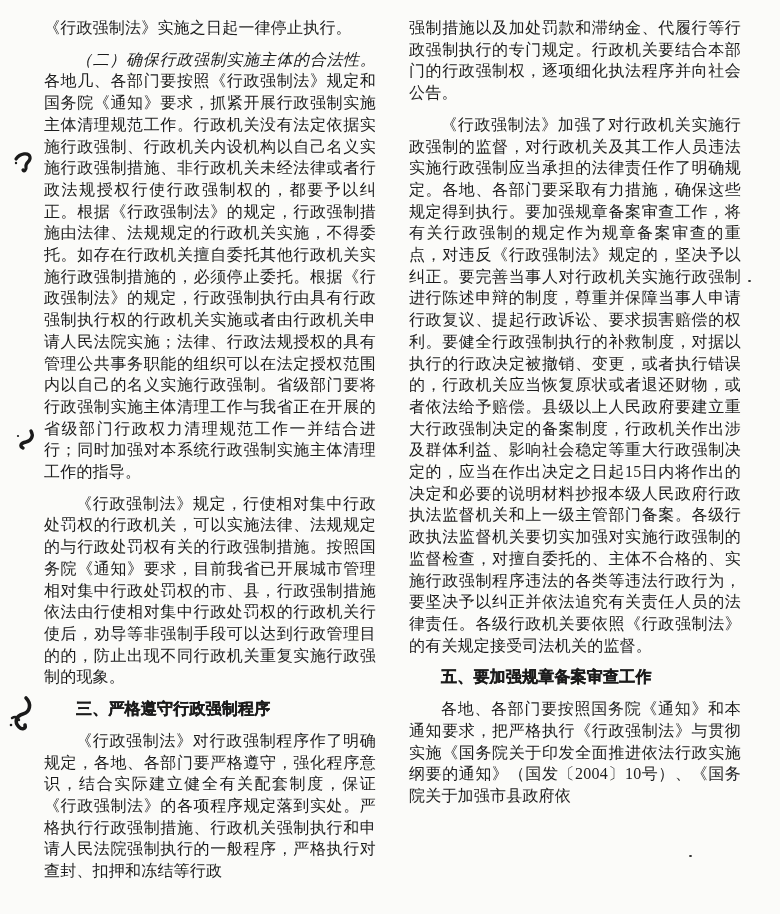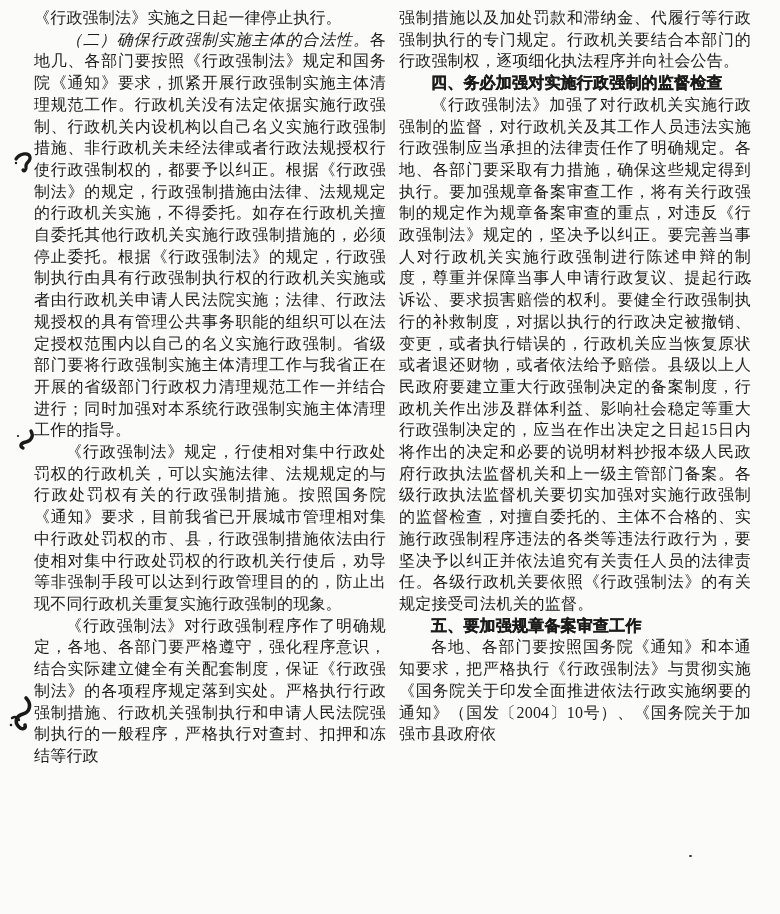--- a/index.html
+++ b/index.html
@@ -22,21 +22,21 @@
   }
   .column {
     width: 352px;
     flex: 0 0 352px;
     font-size: 16px;
     line-height: 21.7px;
     text-align: justify;
     text-justify: inter-ideograph;
     letter-spacing: 0.2px;
   }
-  .column p { margin: 0; }
+  .column p { margin: 10px; }
   .para { text-indent: 2em; }
   .continuation { text-indent: 0; }
   .heading {
     text-indent: 2em;
     font-weight: 700;
     -webkit-text-stroke: 0.3px #1c1c1c;
   }
   .lead {
     font-style: italic;
   }
@@ -53,25 +53,25 @@
   }
 </style>
 </head>
 <body>
 
 <div class="page">
   <div class="column">
       <p class="continuation">《行政强制法》实施之日起一律停止执行。</p>
       <p class="para"><span class="lead">（二）确保行政强制实施主体的合法性。</span><span>各地几、各部门要按照《行政强制法》规定和国务院《通知》要求，抓紧开展行政强制实施主体清理规范工作。行政机关没有法定依据实施行政强制、行政机关内设机构以自己名义实施行政强制措施、非行政机关未经法律或者行政法规授权行使行政强制权的，都要予以纠正。根据《行政强制法》的规定，行政强制措施由法律、法规规定的行政机关实施，不得委托。如存在行政机关擅自委托其他行政机关实施行政强制措施的，必须停止委托。根据《行政强制法》的规定，行政强制执行由具有行政强制执行权的行政机关实施或者由行政机关申请人民法院实施；法律、行政法规授权的具有管理公共事务职能的组织可以在法定授权范围内以自己的名义实施行政强制。省级部门要将行政强制实施主体清理工作与我省正在开展的省级部门行政权力清理规范工作一并结合进行；同时加强对本系统行政强制实施主体清理工作的指导。</span></p>
       <p class="para">《行政强制法》规定，行使相对集中行政处罚权的行政机关，可以实施法律、法规规定的与行政处罚权有关的行政强制措施。按照国务院《通知》要求，目前我省已开展城市管理相对集中行政处罚权的市、县，行政强制措施依法由行使相对集中行政处罚权的行政机关行使后，劝导等非强制手段可以达到行政管理目的的，防止出现不同行政机关重复实施行政强制的现象。</p>
+      <p class="heading">三、严格遵守行政强制程序</p>
       <p class="para">《行政强制法》对行政强制程序作了明确规定，各地、各部门要严格遵守，强化程序意识，结合实际建立健全有关配套制度，保证《行政强制法》的各项程序规定落到实处。严格执行行政强制措施、行政机关强制执行和申请人民法院强制执行的一般程序，严格执行对查封、扣押和冻结等行政</p>
     </div>
   <div class="column">
       <p class="continuation">强制措施以及加处罚款和滞纳金、代履行等行政强制执行的专门规定。行政机关要结合本部门的行政强制权，逐项细化执法程序并向社会公告。</p>
-      <p class="heading">四、务必加强对实施行政强制的监督检查</p>
       <p class="para">《行政强制法》加强了对行政机关实施行政强制的监督，对行政机关及其工作人员违法实施行政强制应当承担的法律责任作了明确规定。各地、各部门要采取有力措施，确保这些规定得到执行。要加强规章备案审查工作，将有关行政强制的规定作为规章备案审查的重点，对违反《行政强制法》规定的，坚决予以纠正。要完善当事人对行政机关实施行政强制进行陈述申辩的制度，尊重并保障当事人申请行政复议、提起行政诉讼、要求损害赔偿的权利。要健全行政强制执行的补救制度，对据以执行的行政决定被撤销、变更，或者执行错误的，行政机关应当恢复原状或者退还财物，或者依法给予赔偿。县级以上人民政府要建立重大行政强制决定的备案制度，行政机关作出涉及群体利益、影响社会稳定等重大行政强制决定的，应当在作出决定之日起15日内将作出的决定和必要的说明材料抄报本级人民政府行政执法监督机关和上一级主管部门备案。各级行政执法监督机关要切实加强对实施行政强制的监督检查，对擅自委托的、主体不合格的、实施行政强制程序违法的各类等违法行政行为，要坚决予以纠正并依法追究有关责任人员的法律责任。各级行政机关要依照《行政强制法》的有关规定接受司法机关的监督。</p>
       <p class="heading">五、要加强规章备案审查工作</p>
       <p class="para">各地、各部门要按照国务院《通知》和本通知要求，把严格执行《行政强制法》与贯彻实施《国务院关于印发全面推进依法行政实施纲要的通知》（国发〔2004〕10号）、《国务院关于加强市县政府依</p>
     </div>
 </div>
 
 <div class="smudge" style="left:13px; top:150px;">
   <svg width="22" height="26" viewBox="0 0 22 26">
     <path d="M3 9 C7 3, 16 2, 17 7 C18 12, 12 12, 13 17 C13.5 20, 11 22, 10 20" fill="none" stroke="#1a1a1a" stroke-width="3.2" stroke-linecap="round"></path>
     <circle cx="3" cy="13" r="1.2" fill="#1a1a1a"></circle>

